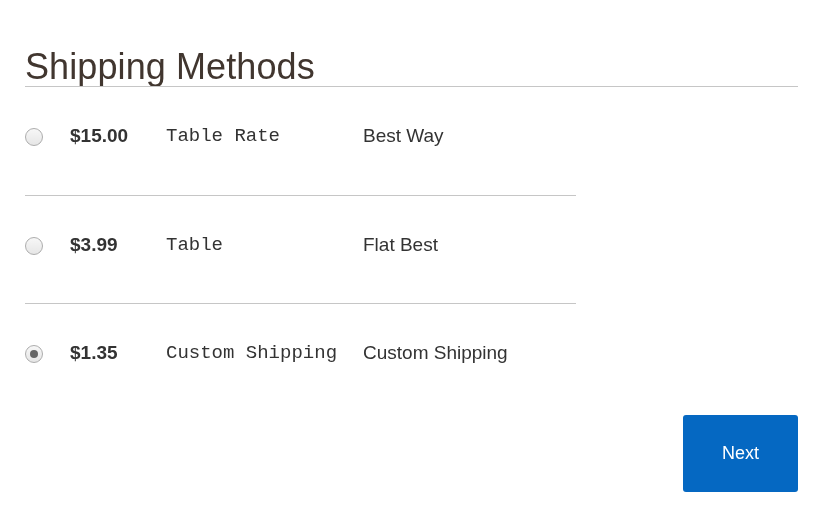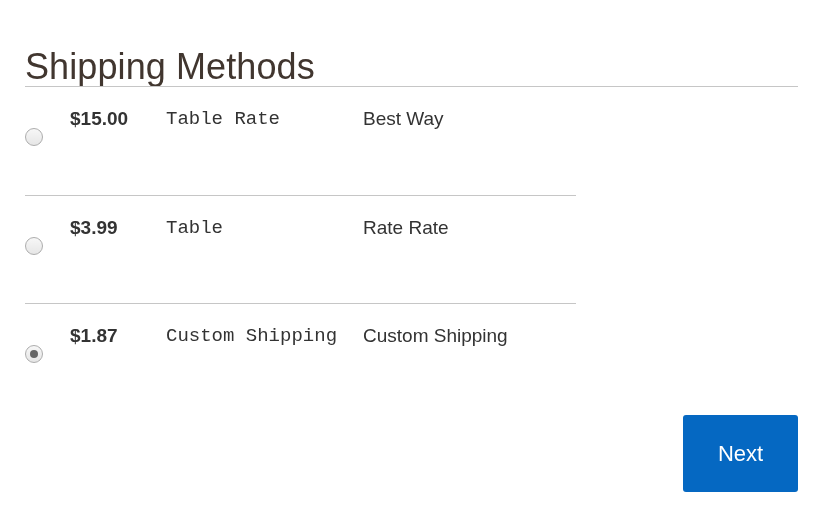--- a/index.html
+++ b/index.html
@@ -59,21 +59,21 @@
   }
   .method-row + .method-row {
     border-top: 1px solid #c6c6c6;
     margin-left: 25px;
     width: 551px;
   }
   .method-row + .method-row > .cell { margin-left: -25px; }
 
   .cell {
     position: absolute;
-    top: 20px;
+    top: 37px;
     font-size: 19px;
     line-height: 24px;
     color: #333333;
     white-space: nowrap;
   }
 
   .cell-radio {
     left: 25px;
     top: 41px;
   }
@@ -129,21 +129,21 @@
     position: absolute;
     left: 683px;
     top: 0;
     width: 115px;
     height: 77px;
     border: 0;
     border-radius: 3px;
     background: #0568c2;
     color: #ffffff;
     font-family: "Liberation Sans", "DejaVu Sans", sans-serif;
-    font-size: 22px;
+    font-size: 18px;
     font-weight: normal;
     line-height: 77px;
     text-align: center;
     cursor: pointer;
     padding: 0;
   }
 </style>
 </head>
 <body>
 
@@ -163,28 +163,28 @@
       <div class="cell cell-method">Table Rate</div>
       <div class="cell cell-carrier">Best Way</div>
     </div>
 
     <div class="method-row">
       <div class="cell cell-radio">
         <span class="radio"></span>
       </div>
       <div class="cell cell-price">$3.99</div>
       <div class="cell cell-method">Table</div>
-      <div class="cell cell-carrier">Rate Rate</div>
+      <div class="cell cell-carrier">Flat Best</div>
     </div>
 
     <div class="method-row">
       <div class="cell cell-radio">
         <span class="radio checked"></span>
       </div>
-      <div class="cell cell-price">$1.87</div>
+      <div class="cell cell-price">$1.35</div>
       <div class="cell cell-method">Custom Shipping</div>
       <div class="cell cell-carrier">Custom Shipping</div>
     </div>
 
   </div>
 
   <div class="actions">
     <button class="next-button">Next</button>
   </div>
 

